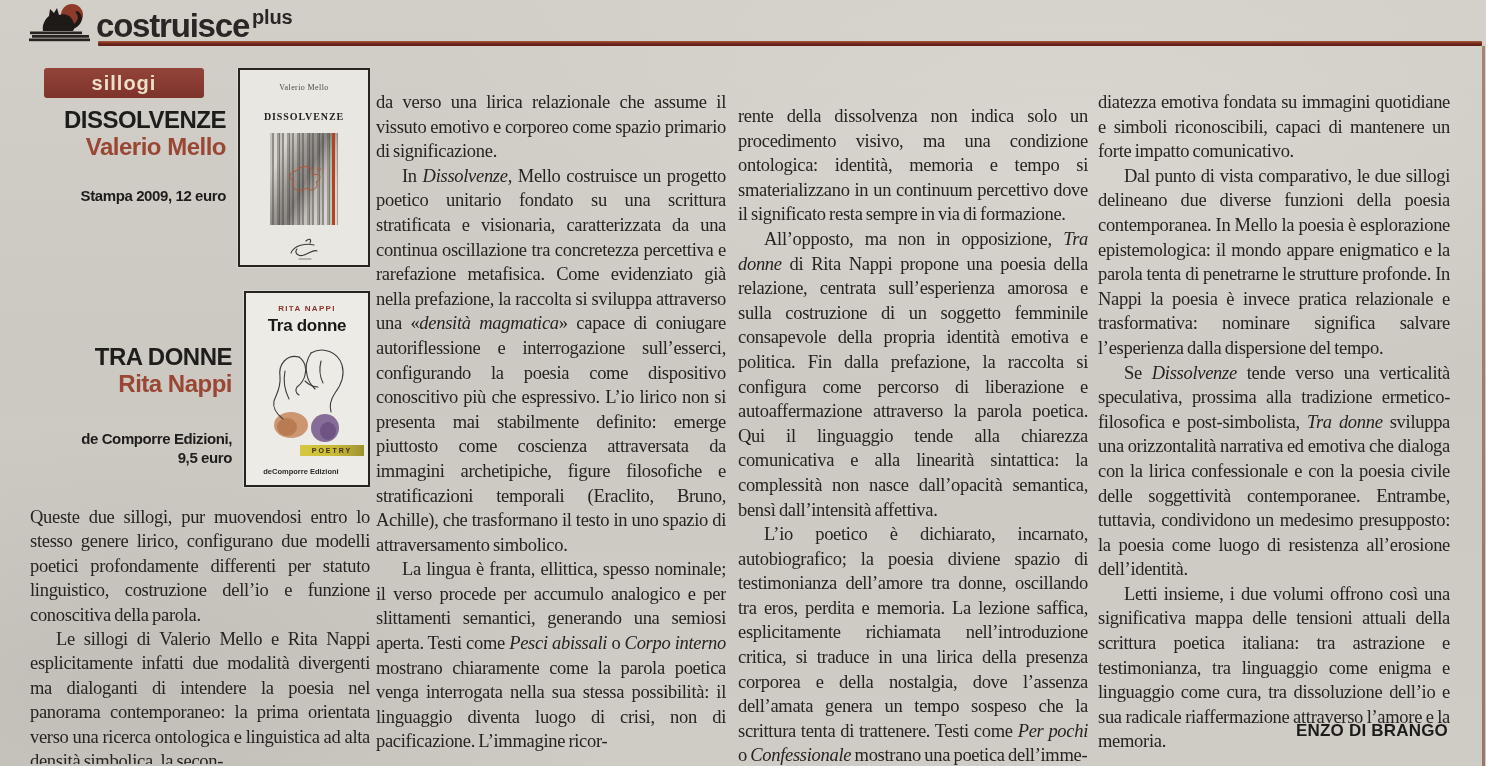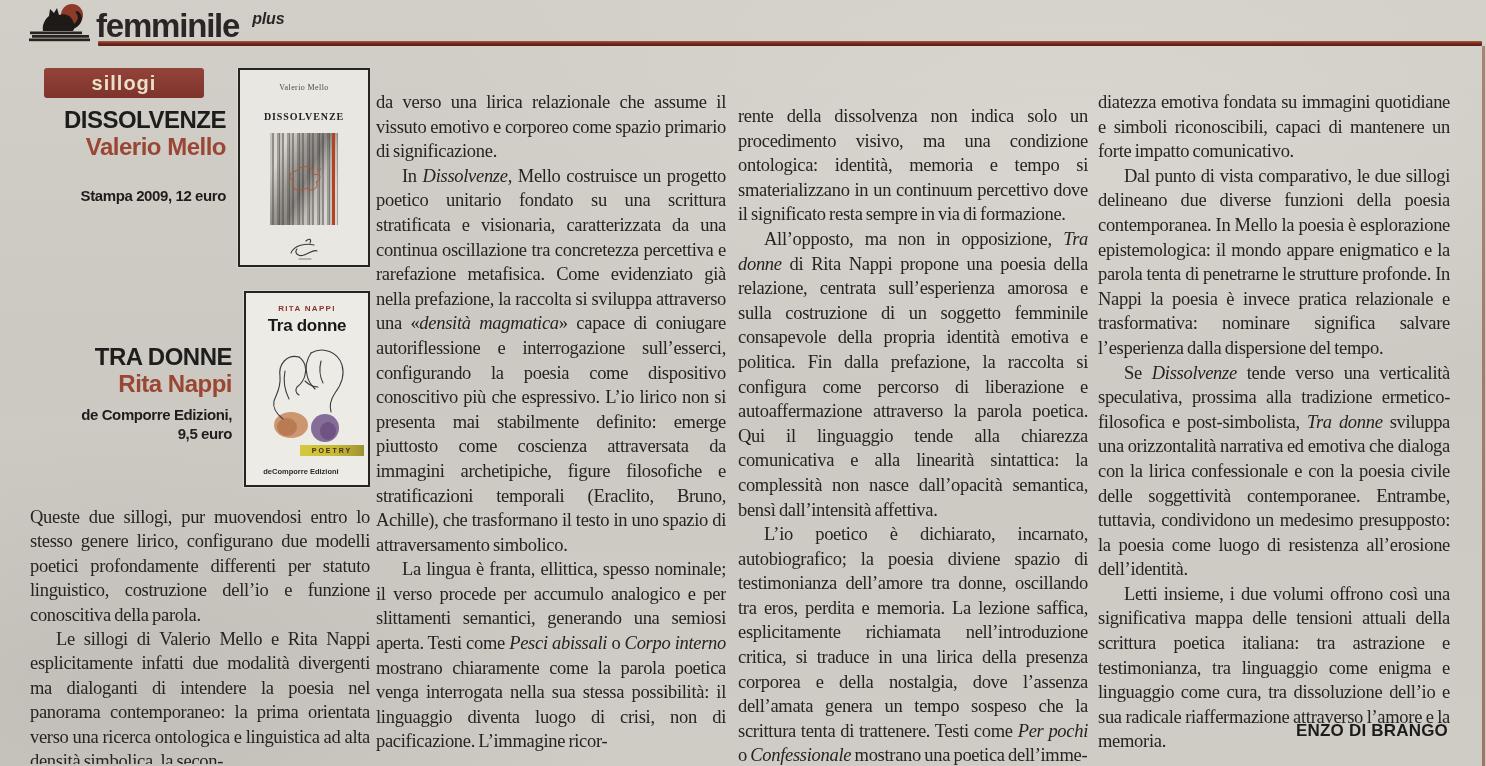--- a/index.html
+++ b/index.html
@@ -8,21 +8,21 @@
     background:
       radial-gradient(1100px 480px at 72% 18%, rgba(224,221,215,.55) 0%, rgba(224,221,215,0) 60%),
       radial-gradient(900px 500px at 8% 92%, rgba(176,172,166,.45) 0%, rgba(176,172,166,0) 55%),
       linear-gradient(180deg,#d2cfc9 0%,#ccc8c2 45%,#cfccc6 100%);
     font-family:"Liberation Serif", serif;color:#262322;
   }
   
   .masthead{position:absolute;left:28px;top:2px;display:flex;align-items:flex-end;}
   .brand{font-family:"Liberation Sans", sans-serif;font-weight:bold;font-size:33px;
     letter-spacing:-1.2px;color:#2a2625;line-height:1;padding-bottom:2px;}
-  .brand sup{font-size:16px;letter-spacing:-0.2px;position:relative;top:-1px;margin-left:13px;font-style:italic;}
+  .brand sup{font-size:20px;letter-spacing:-0.2px;position:relative;top:-1px;margin-left:3px;}
   .mast-rule{position:absolute;left:98px;right:4px;top:41px;height:5px;
     background:linear-gradient(180deg,#a55a3c 0%,#71241c 55%,#5c1c15 100%);border-radius:1px;}
   .right-edge{position:absolute;right:1px;top:46px;bottom:0;width:3px;
     background:linear-gradient(180deg,#9b5f47,#8a4f3c);opacity:.7;}
   
   .col{position:absolute;overflow:hidden;}
   .col-1{left:30px;top:68px;width:340px;height:696px;}
   .col-2{left:376px;top:90px;width:350px;height:672px;}
   .col-3{left:738px;top:104px;width:350px;height:672px;}
   .col-4{left:1098px;top:90px;width:352px;height:672px;}
@@ -40,21 +40,21 @@
     font-family:"Liberation Sans", sans-serif;font-weight:bold;font-size:20px;
     letter-spacing:1px;border-radius:3px;}
   .bk-title{margin-top:9px;font-family:"Liberation Sans", sans-serif;font-weight:bold;
     font-size:24px;line-height:1.1;letter-spacing:-0.5px;color:#1f1d1c;}
   .bk-author{font-family:"Liberation Sans", sans-serif;font-weight:bold;font-size:24px;
     line-height:1.15;letter-spacing:-0.5px;color:#9a4634;}
   .bk-info{margin-top:26px;font-family:"Liberation Sans", sans-serif;font-weight:bold;
     font-size:15px;line-height:1.25;letter-spacing:-0.4px;color:#1f1d1c;}
   .row-2{margin-top:24px;}
   .row-2 .meta{padding-top:44px;}
-  .row-2 .bk-info{margin-top:8px;}
+  .row-2 .bk-info{margin-top:32px;}
   
   .cover{flex:0 0 auto;border:2px solid #27231f;box-shadow:0 0 0 1px rgba(255,255,255,.25);}
   .cover-1{width:128px;height:195px;background:#e9e7e2;}
   .c1-author{margin-top:13px;text-align:center;font-size:8px;color:#4c4844;letter-spacing:.4px;}
   .c1-title{margin-top:19px;text-align:center;font-weight:bold;font-size:10px;
     letter-spacing:.9px;color:#23211f;}
   .c1-art{position:relative;width:68px;height:92px;margin:11px auto 0;
     background:
       linear-gradient(115deg, rgba(84,80,76,0) 18%, rgba(84,80,76,.45) 38%, rgba(58,55,52,.5) 52%, rgba(120,116,112,.25) 66%, rgba(84,80,76,0) 82%),
       repeating-linear-gradient(90deg,#c7c4c0 0 2px,#8f8c88 2px 4px,#d9d6d2 4px 7px,#a19e9a 7px 9px,#7b7874 9px 10px);}
@@ -87,21 +87,21 @@
     <svg width="68" height="42" viewBox="0 0 68 42" aria-hidden="true">
       <circle cx="44" cy="13" r="11" fill="#8e3b2a"></circle>
       <path fill="#1d1a18" d="M21 14 L22 7 L26 11 L29 6 L31 13 C37 11 43 14 45 19 C47 23 47 26 45 29 L15 29 C14 24 16 18 21 14 Z"></path>
       <path fill="#1d1a18" d="M45 27 C53 24 57 16 51 10 C49 8 47 9 48 11 C52 15 49 21 43 24 Z"></path>
       <g fill="#26221f">
         <rect x="2" y="29.5" width="52" height="2.7"></rect>
         <rect x="4" y="33" width="57" height="2.7"></rect>
         <rect x="1" y="36.5" width="61" height="2.7"></rect>
       </g>
     </svg>
-    <div class="brand"><span>femminile</span><sup>plus</sup></div>
+    <div class="brand"><span>costruisce</span><sup>plus</sup></div>
   </header>
   <div class="mast-rule"></div>
   <div class="right-edge"></div>
 
   <div class="col col-1">
 
     <div class="book-row row-1">
       <div class="meta">
         <span class="tag">sillogi</span>
         <div class="bk-title">DISSOLVENZE</div>

